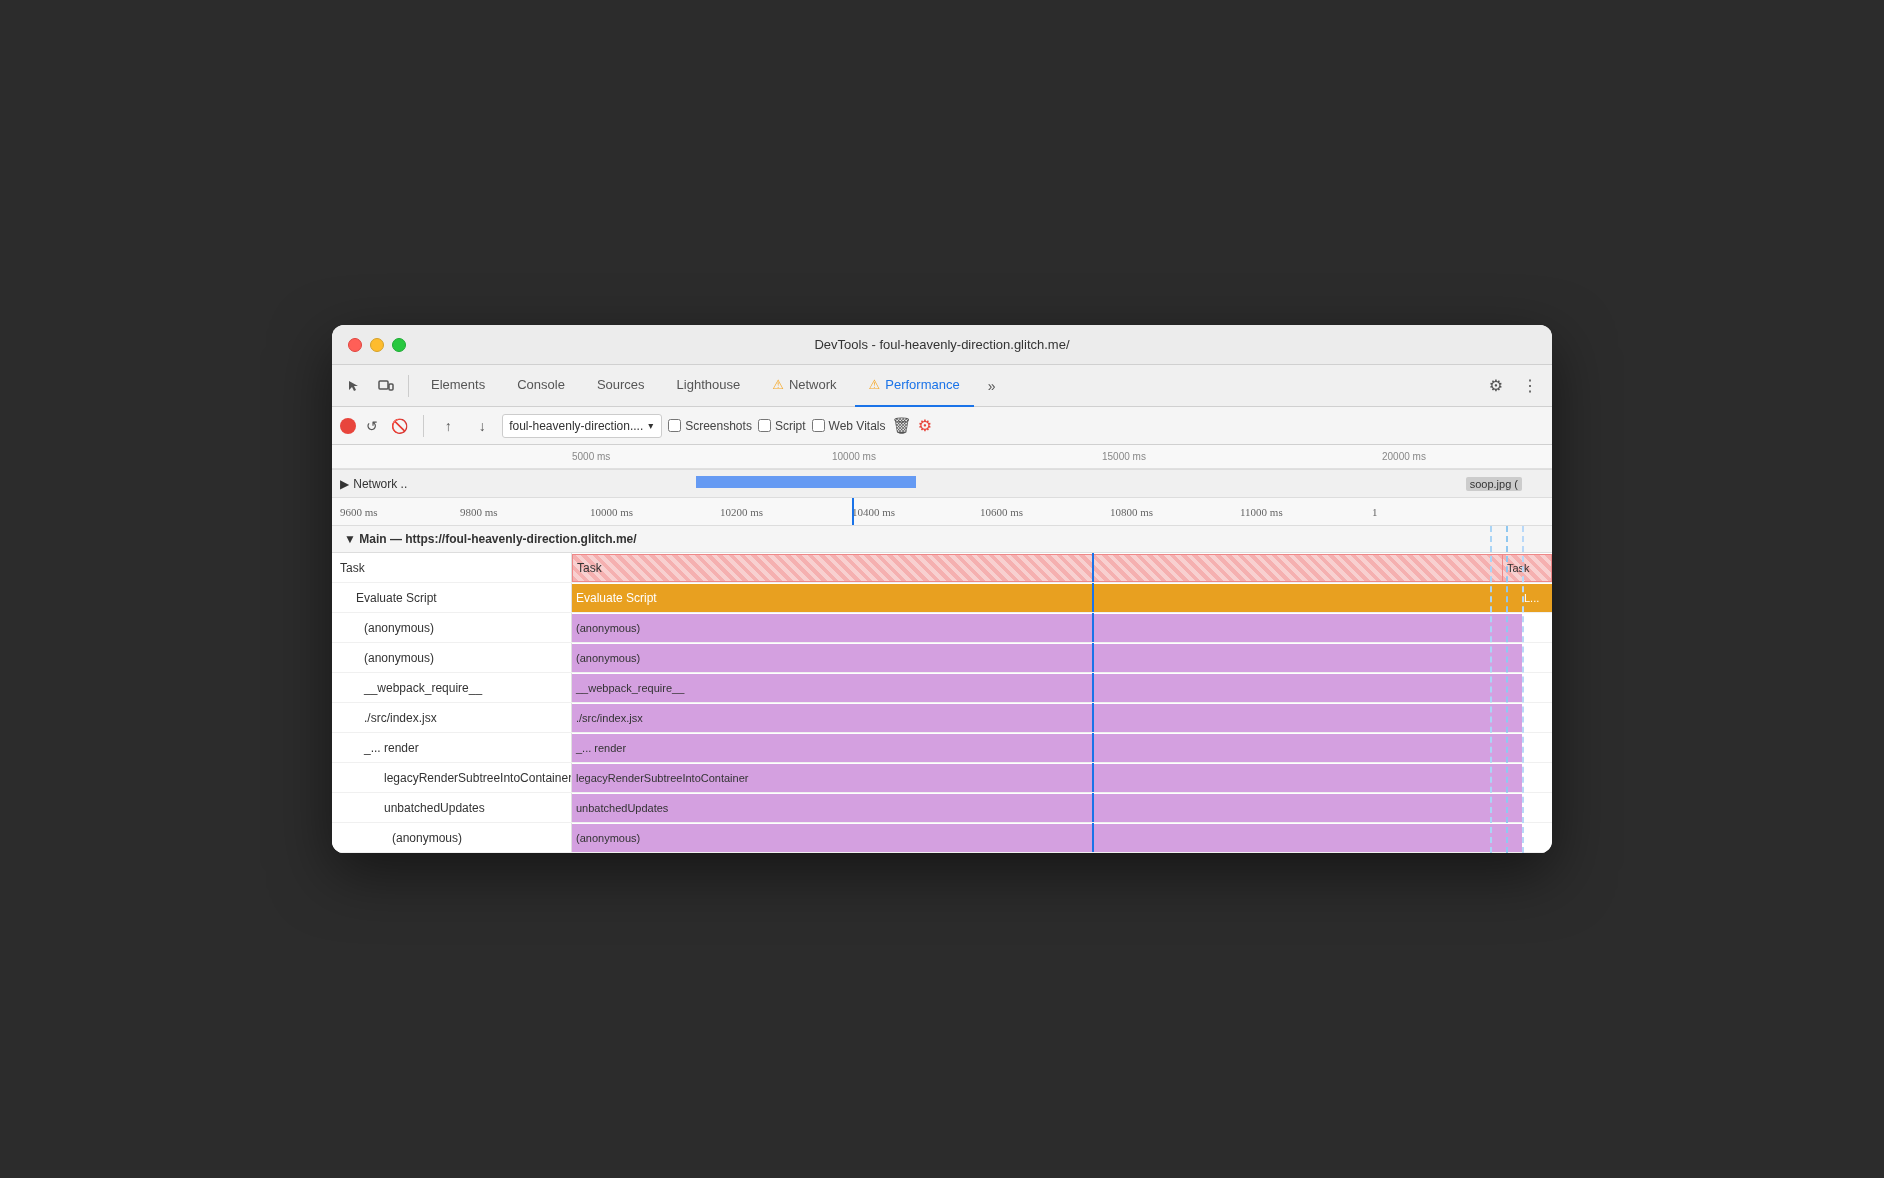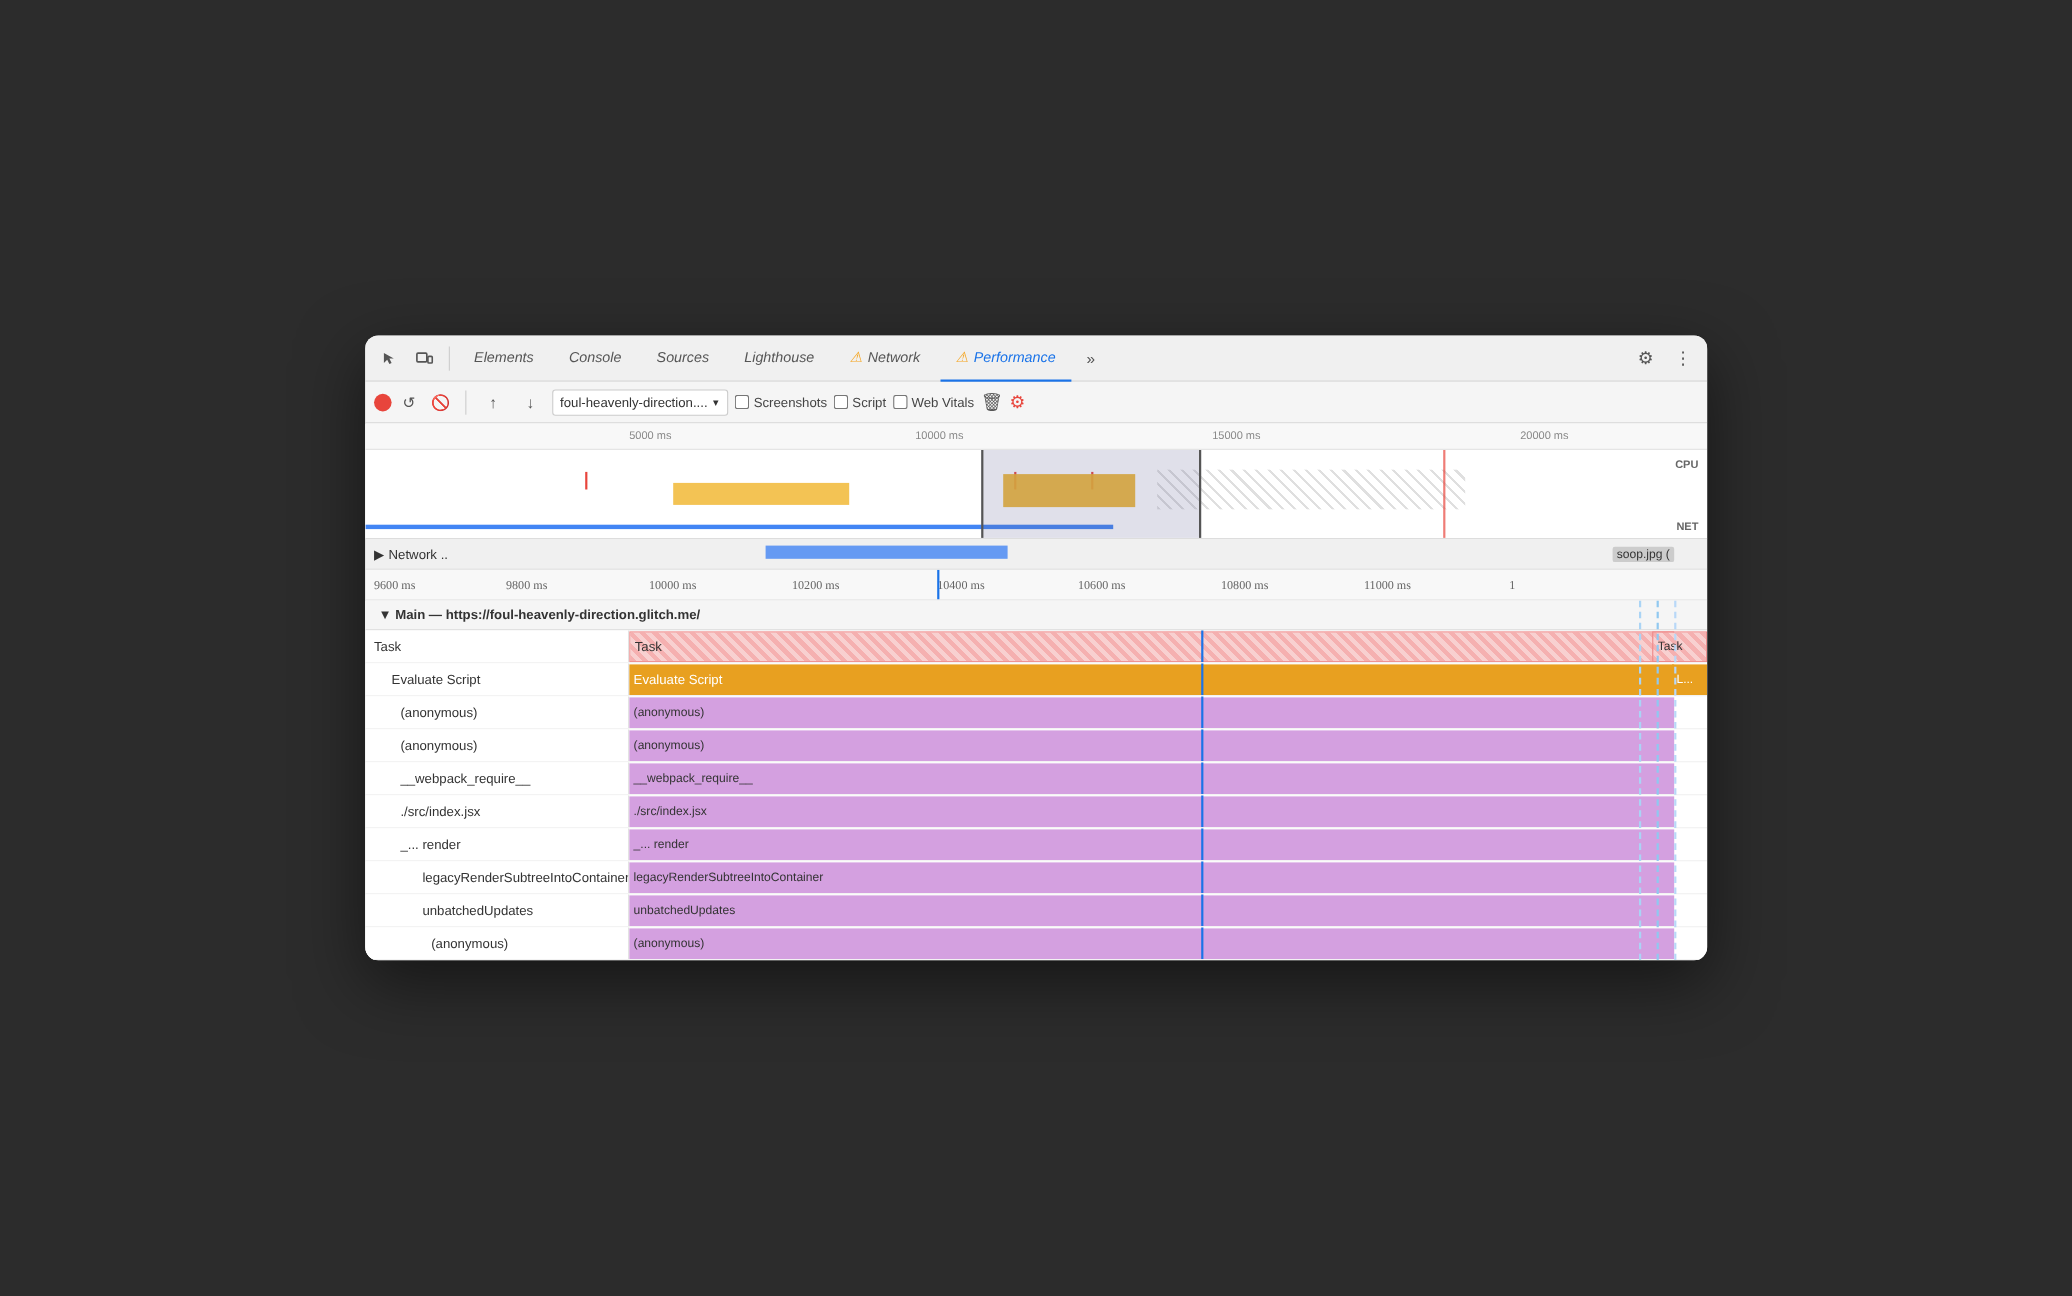--- a/index.html
+++ b/index.html
@@ -78,21 +78,20 @@
       padding: 0 14px;
       height: 42px;
       display: flex;
       align-items: center;
       font-size: 13px;
       color: #555;
       cursor: pointer;
       border-bottom: 2px solid transparent;
       white-space: nowrap;
       gap: 5px;
-      font-style: italic;
     }
     .tab.active {
       color: #1a73e8;
       border-bottom: 2px solid #1a73e8;
     }
     .tab-warning {
       color: #f5a623;
       font-size: 13px;
     }
     .toolbar-right {
@@ -361,20 +360,28 @@
       color: #1a73e8;
       text-decoration: underline;
       cursor: pointer;
     }
   </style>
 </head>
 <body>
 
 <div class="window">
 
+  <div class="titlebar">
+    <div class="traffic-lights">
+      <div class="traffic-light tl-red"></div>
+      <div class="traffic-light tl-yellow"></div>
+      <div class="traffic-light tl-green"></div>
+    </div>
+    <span class="titlebar-text">DevTools - foul-heavenly-direction.glitch.me/</span>
+  </div>
 
   <div class="toolbar">
     <div class="toolbar-icon">
       <svg width="14" height="14" viewBox="0 0 14 14">
           <path d="M2 2 L2 11 L5 8 L7 12 L9 11 L7 7 L11 7 Z" fill="#555"></path>
         </svg>
     </div>
     <div class="toolbar-icon">
       <svg width="16" height="14" viewBox="0 0 16 14">
           <rect x="1" y="2" width="9" height="8" rx="1" fill="none" stroke="#555" stroke-width="1.5"></rect>
@@ -441,39 +448,20 @@
     <button class="trash-btn">🗑</button>
     <button class="settings-btn">⚙</button>
   </div>
 
   <div class="timeline-overview">
     <div class="timeline-ruler" style="padding-left:80px">
       <span class="ruler-tick" style="left: 240px">5000 ms</span>
       <span class="ruler-tick" style="left: 500px">10000 ms</span>
       <span class="ruler-tick" style="left: 770px">15000 ms</span>
       <span class="ruler-tick" style="left: 1050px">20000 ms</span>
-    </div>
-    <div class="timeline-canvas" style="height:80px">
-
-      <div style="position:absolute;left:200px;top:20px;width:2px;height:16px;background:#e8453c"></div>
-      <div style="position:absolute;left:590px;top:20px;width:2px;height:16px;background:#e8453c"></div>
-      <div style="position:absolute;left:660px;top:20px;width:2px;height:16px;background:#e8453c"></div>
-
-      <div class="timeline-yellow" style="left:280px;top:30px;width:160px;height:20px;opacity:0.8"></div>
-      <div class="timeline-yellow" style="left:580px;top:22px;width:120px;height:30px;opacity:0.9"></div>
-
-      <div class="timeline-hatched" style="left:720px;top:18px;width:280px;height:36px"></div>
-
-      <div class="timeline-blue-bar" style="left:0;top:68px;width:680px"></div>
-
-      <div style="position:absolute;left:560px;top:0;width:200px;height:100%;background:rgba(100,100,150,0.2);border-left:2px solid #555;border-right:2px solid #555"></div>
-
-      <div style="position:absolute;left:980px;top:0;width:2px;height:100%;background:#e8453c;opacity:0.7"></div>
-      <span class="cpu-label">CPU</span>
-      <span class="net-label">NET</span>
     </div>
   </div>
 
   <div class="network-row">
     <div class="network-row-left">
       <span>▶</span>
       <span>Network ..</span>
     </div>
     <div style="flex:1;position:relative;height:100%">
 

